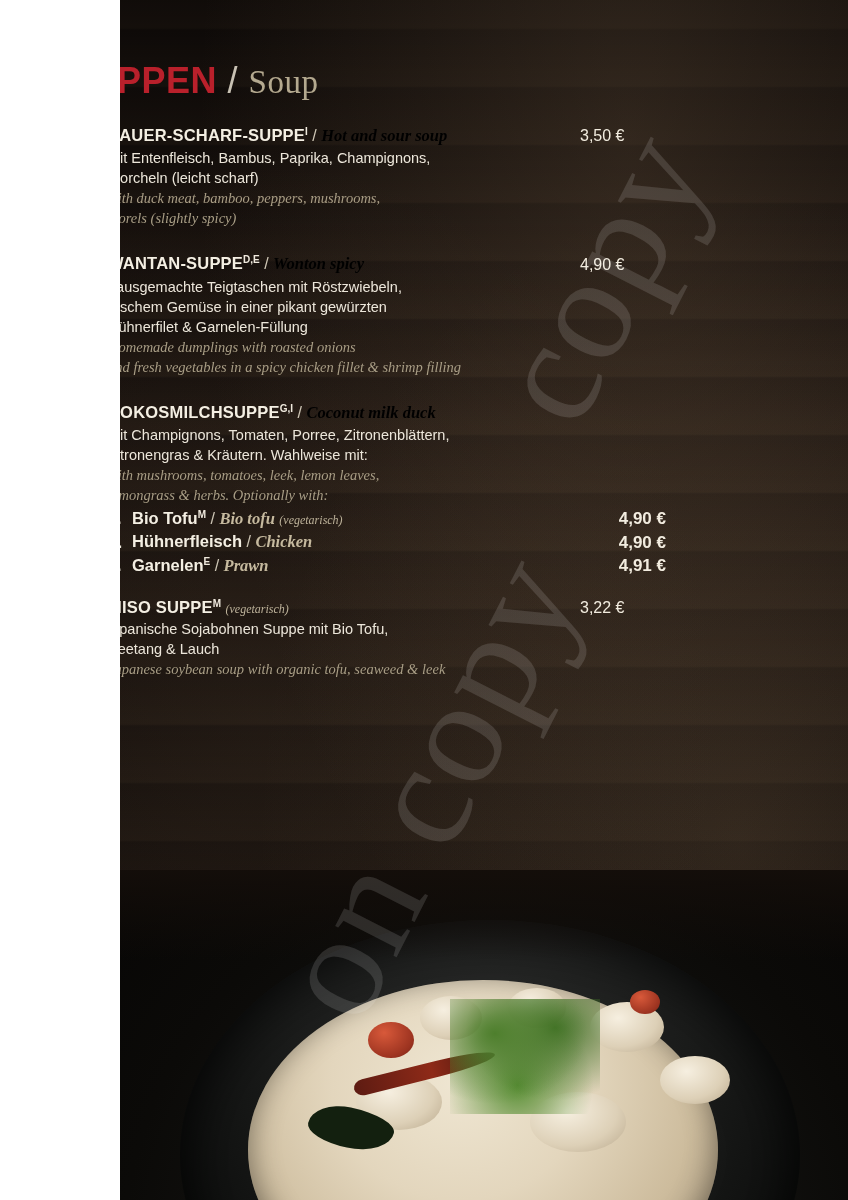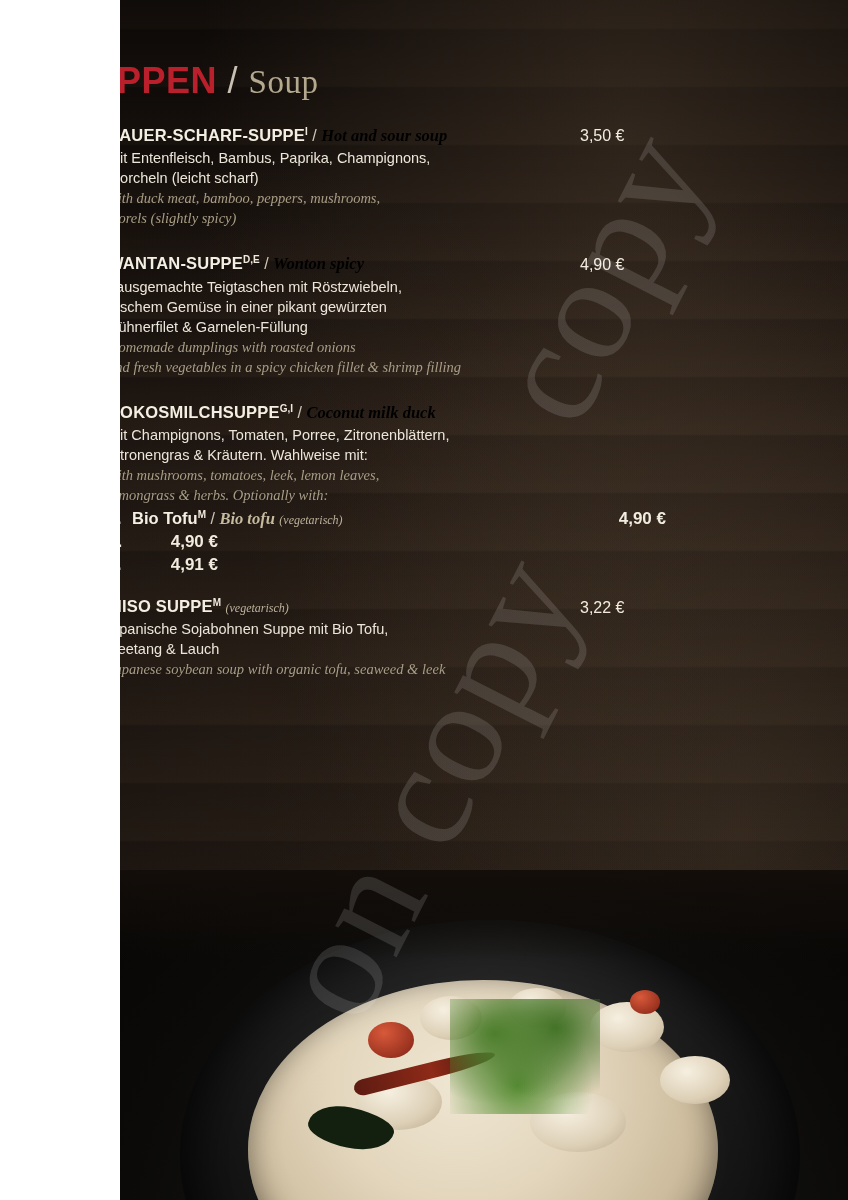--- a/index.html
+++ b/index.html
@@ -365,24 +365,36 @@
             <div class="sub-body">
               <span class="sub-de">Bio Tofu</span><span class="sup">M</span>
               <span class="slash">/</span>
               <span class="sub-en">Bio tofu</span>
               <span class="veg">(vegetarisch)</span>
             </div>
             <div class="sub-price">4,90 €</div>
           </div>
           <div class="sub-row">
             <div class="sub-letter">b.</div>
+            <div class="sub-body">
+              <span class="sub-de">Hühnerfleisch</span><span class="sup"></span>
+              <span class="slash">/</span>
+              <span class="sub-en">Chicken</span>
+              <span class="veg"></span>
+            </div>
             <div class="sub-price">4,90 €</div>
           </div>
           <div class="sub-row">
             <div class="sub-letter">c.</div>
+            <div class="sub-body">
+              <span class="sub-de">Garnelen</span><span class="sup">E</span>
+              <span class="slash">/</span>
+              <span class="sub-en">Prawn</span>
+              <span class="veg"></span>
+            </div>
             <div class="sub-price">4,91 €</div>
           </div>
         </div>
       </div>
 
       <div class="item">
         <div class="row-head">
           <div class="num">4.</div>
           <div class="head-body">
             <span class="name-de">MISO SUPPE</span><span class="sup">M</span>

